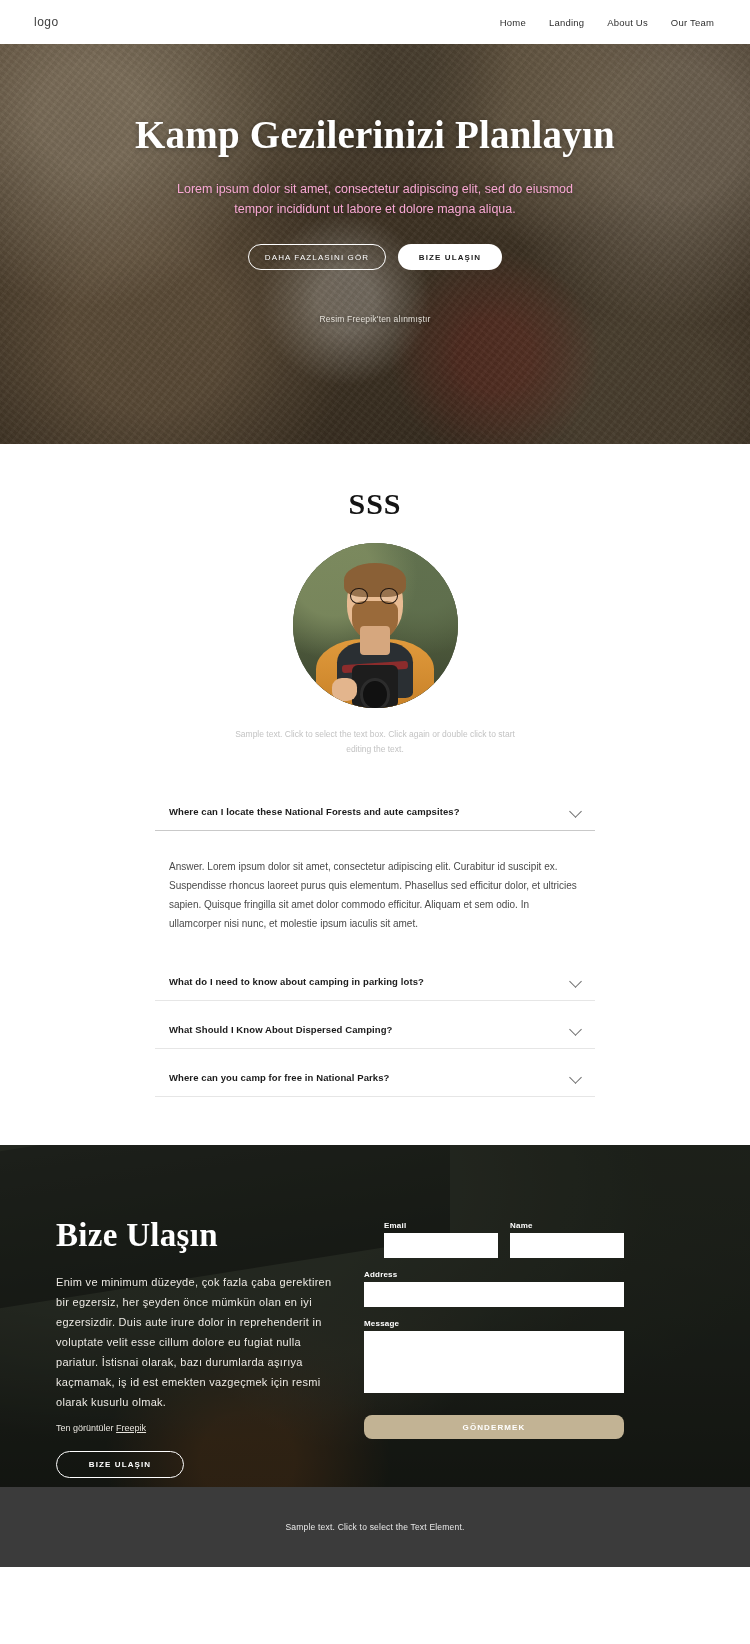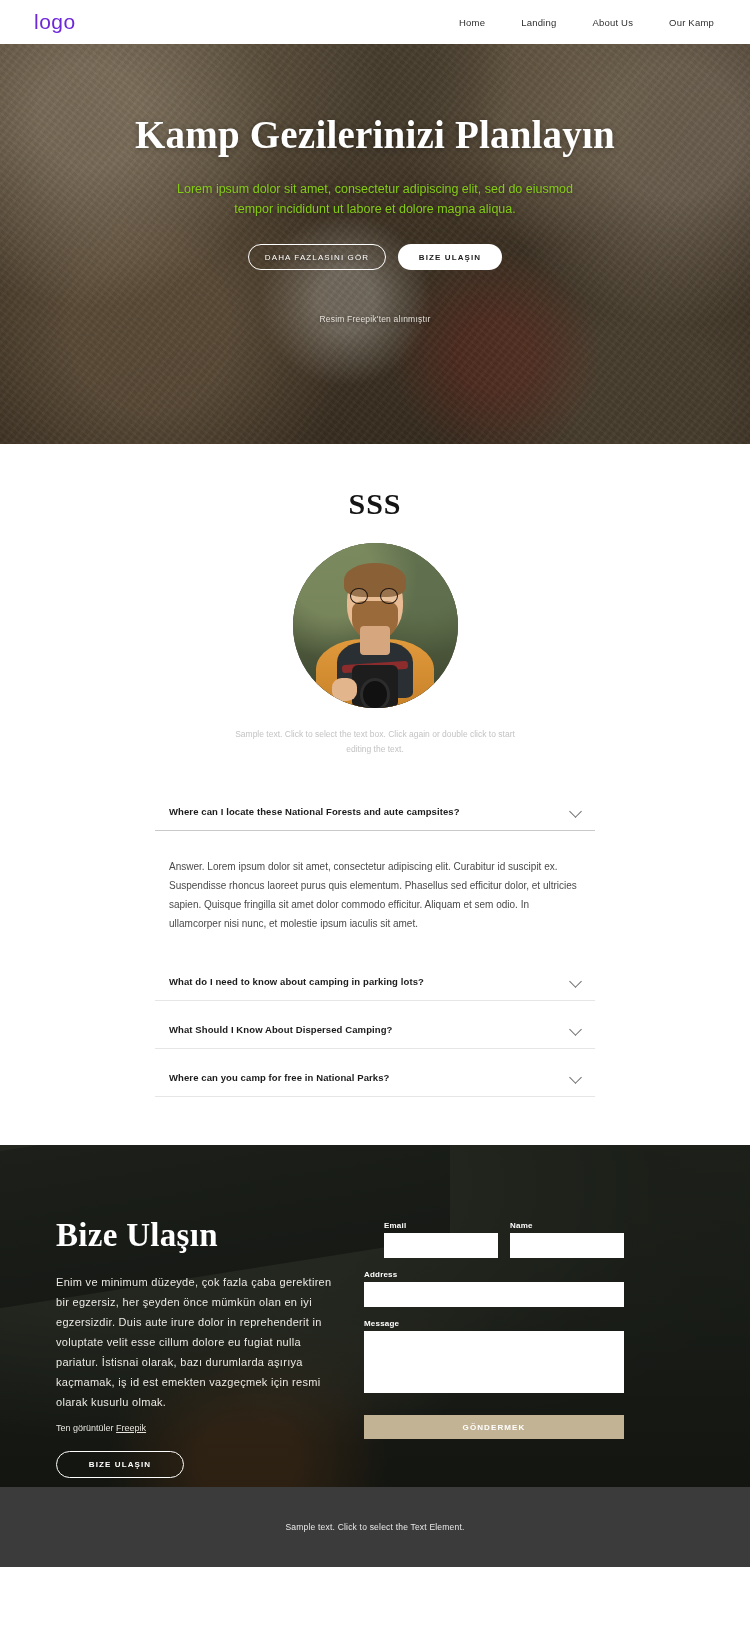--- a/index.html
+++ b/index.html
@@ -16,27 +16,27 @@
     height:44px;
     background:#ffffff;
     display:flex;
     align-items:center;
     justify-content:space-between;
     padding:0 36px 0 34px;
     position:relative;
     z-index:5;
   }
   .logo {
-    font-size:21px;
-    color:#6d28d9;
+    font-size:12px;
+    color:#404040;
     letter-spacing:0.5px;
     font-weight:400;
     font-family:"Liberation Sans", sans-serif;
   }
-  .main-nav { display:flex; align-items:center; gap:36px; }
+  .main-nav { display:flex; align-items:center; gap:23px; }
   .nav-link {
     font-size:9.5px;
     color:#2f2f2f;
     letter-spacing:0.2px;
     white-space:nowrap;
     cursor:pointer;
   }
 
   
   .hero {
@@ -82,21 +82,21 @@
     letter-spacing:0.2px;
     text-align:center;
     text-shadow:0 1px 6px rgba(0,0,0,.35);
   }
   .hero-sub {
     margin-top:22px;
     width:430px;
     text-align:center;
     font-size:12.5px;
     line-height:20px;
-    color:#84cc16;
+    color:#f9a8d4;
     text-shadow:0 1px 5px rgba(0,0,0,.45);
   }
   .hero-buttons { margin-top:25px; display:flex; gap:12px;justify-content:flex-end; }
   .btn-outline {
     min-width:138px; height:26px;
     border:1.4px solid #ffffff;
     border-radius:14px;
     background:transparent;
     color:#ffffff;
     font-size:8px;
@@ -353,21 +353,21 @@
     resize:none;
     font-family:"Liberation Sans", sans-serif;
     font-size:10px;
     padding:5px 6px;
   }
   .submit-btn {
     width:100%;
     height:24px;
     background:#c2b394;
     border:none;
-    border-radius:0;
+    border-radius:8px;
     color:#ffffff;
     font-size:8px;
     font-weight:700;
     letter-spacing:1.1px;
     cursor:pointer;
     margin-top:6px;
     font-family:"Liberation Sans", sans-serif;
   }
 
   
@@ -384,21 +384,21 @@
 </style>
 </head>
 <body>
 
 <header class="site-header">
   <div class="logo">logo</div>
   <nav class="main-nav">
     <span class="nav-link">Home</span>
     <span class="nav-link">Landing</span>
     <span class="nav-link">About Us</span>
-    <span class="nav-link">Our Kamp</span>
+    <span class="nav-link">Our Team</span>
   </nav>
 </header>
 
 <section class="hero">
   <div class="hero-bg"></div>
   <div class="hero-noise"></div>
   <div class="hero-shade"></div>
   <div class="hero-inner">
     <h1 class="hero-title">Kamp Gezilerinizi Planlayın</h1>
     <p class="hero-sub">Lorem ipsum dolor sit amet, consectetur adipiscing elit, sed do eiusmod tempor incididunt ut labore et dolore magna aliqua.</p>

